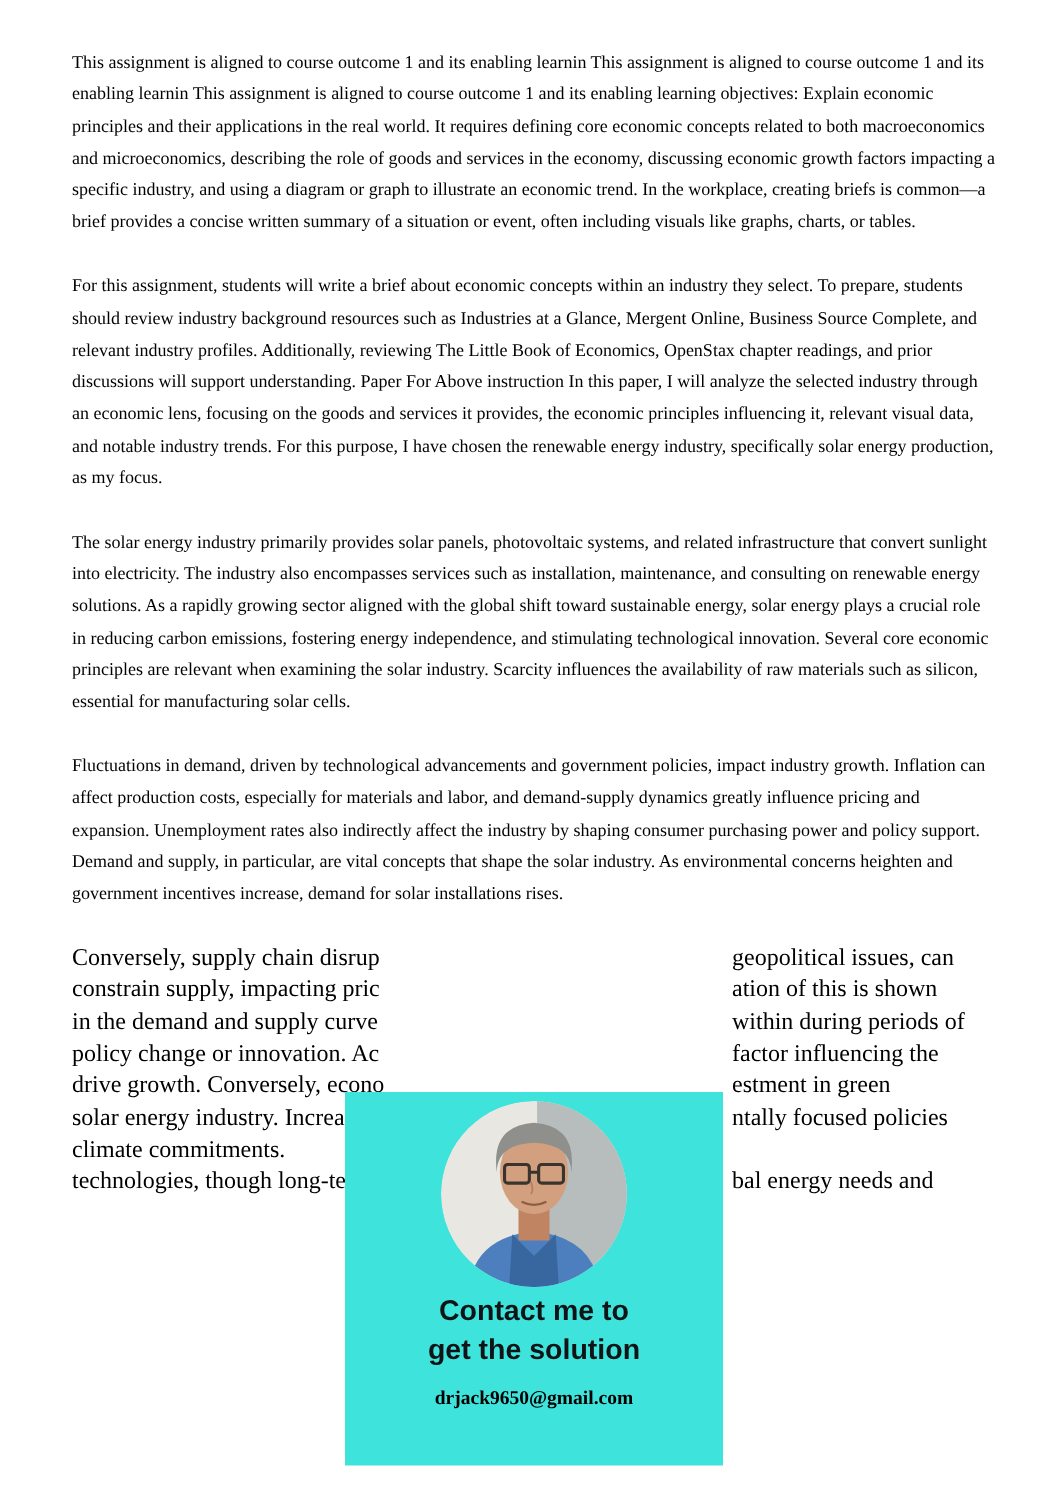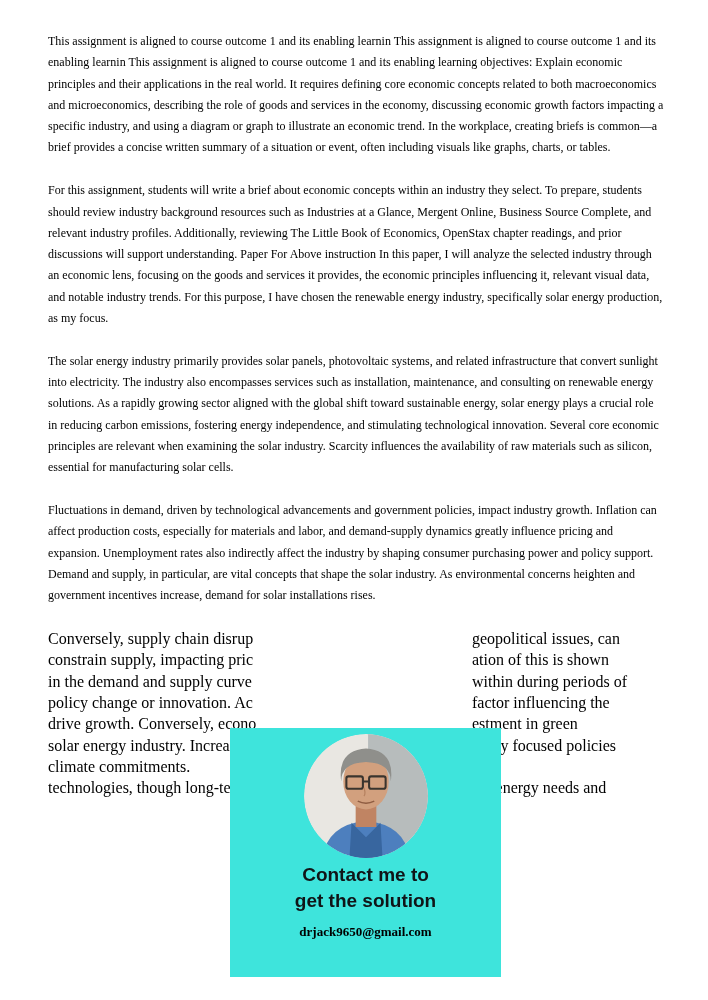--- a/index.html
+++ b/index.html
@@ -28,28 +28,28 @@
   .obscured-para { margin-top: 0; }
   .obscured-line {
     position: relative;
     height: 21.3px;
     font-size: 16px;
     line-height: 21.3px;
     white-space: nowrap;
   }
   .obscured-line .frag-right {
     position: absolute;
-    left: 424px;
+    left: 440px;
     top: 0;
   }
   .promo-overlay {
     position: absolute;
     left: 230px;
     top: 728px;
-    width: 271px;
+    width: 252px;
     height: 249px;
     background: #3ee4dc;
     text-align: center;
     z-index: 10;
   }
   .avatar-wrap {
     width: 124px;
     height: 124px;
     border-radius: 50%;
     overflow: hidden;

